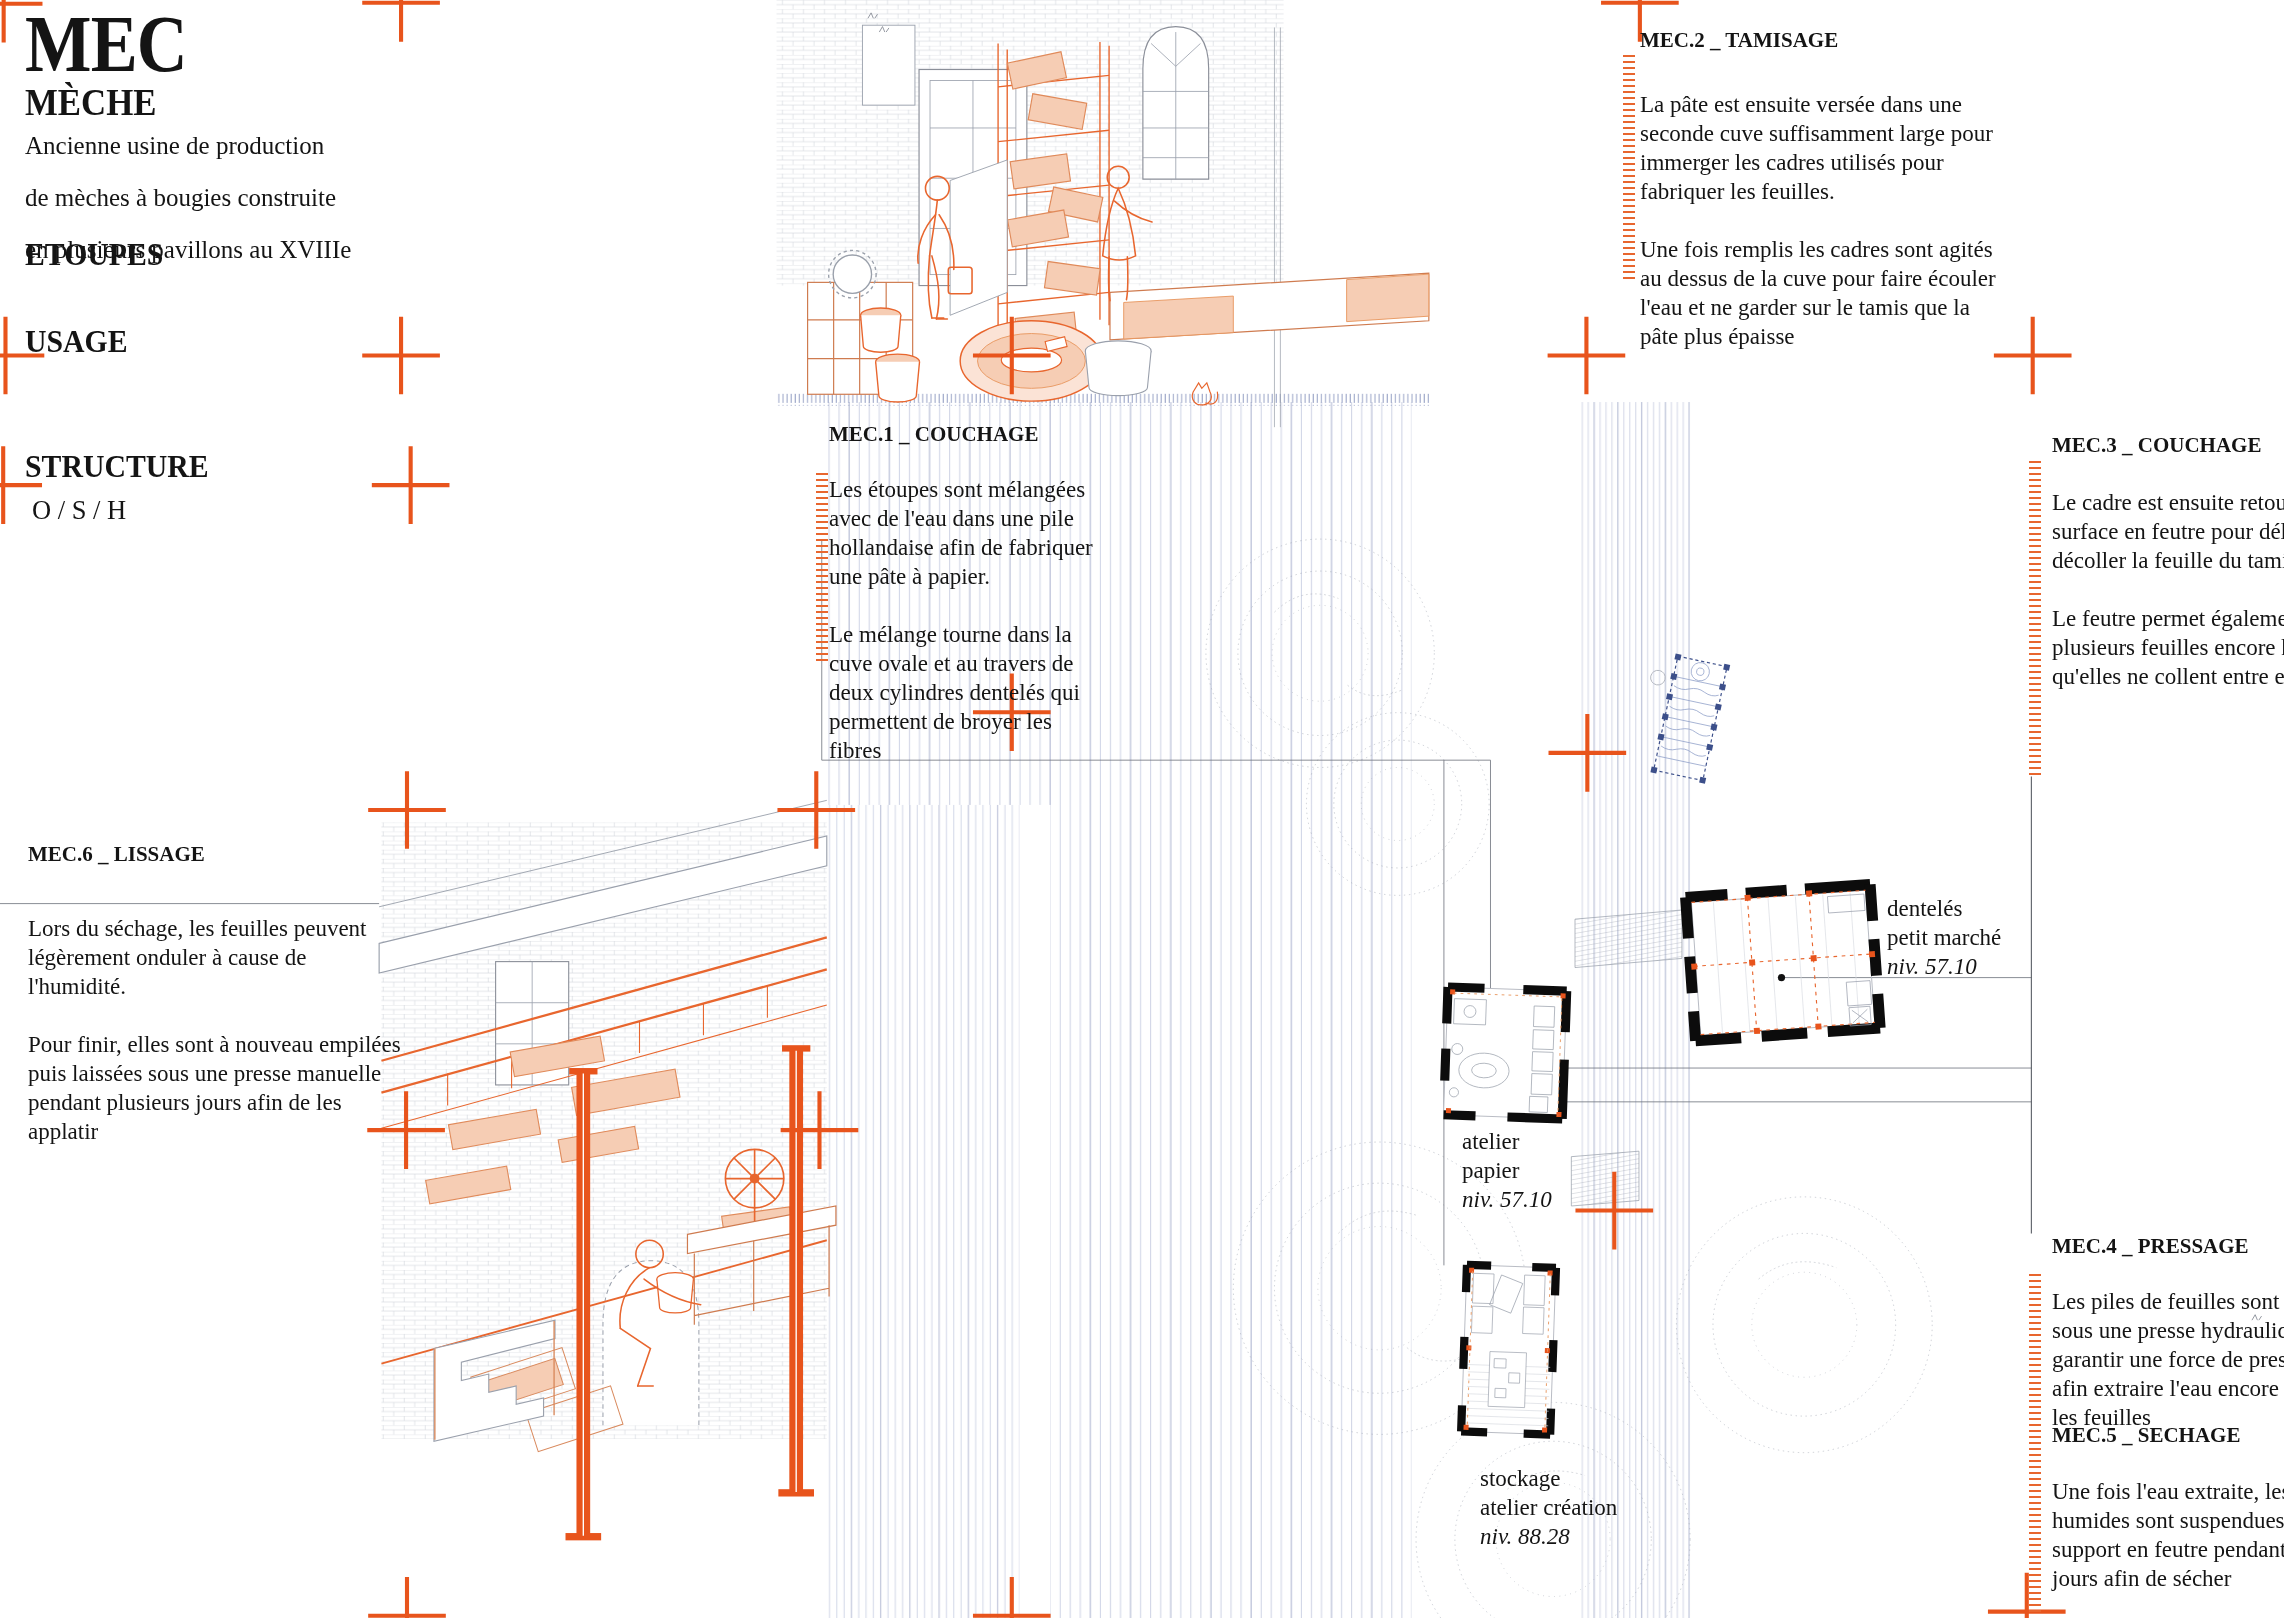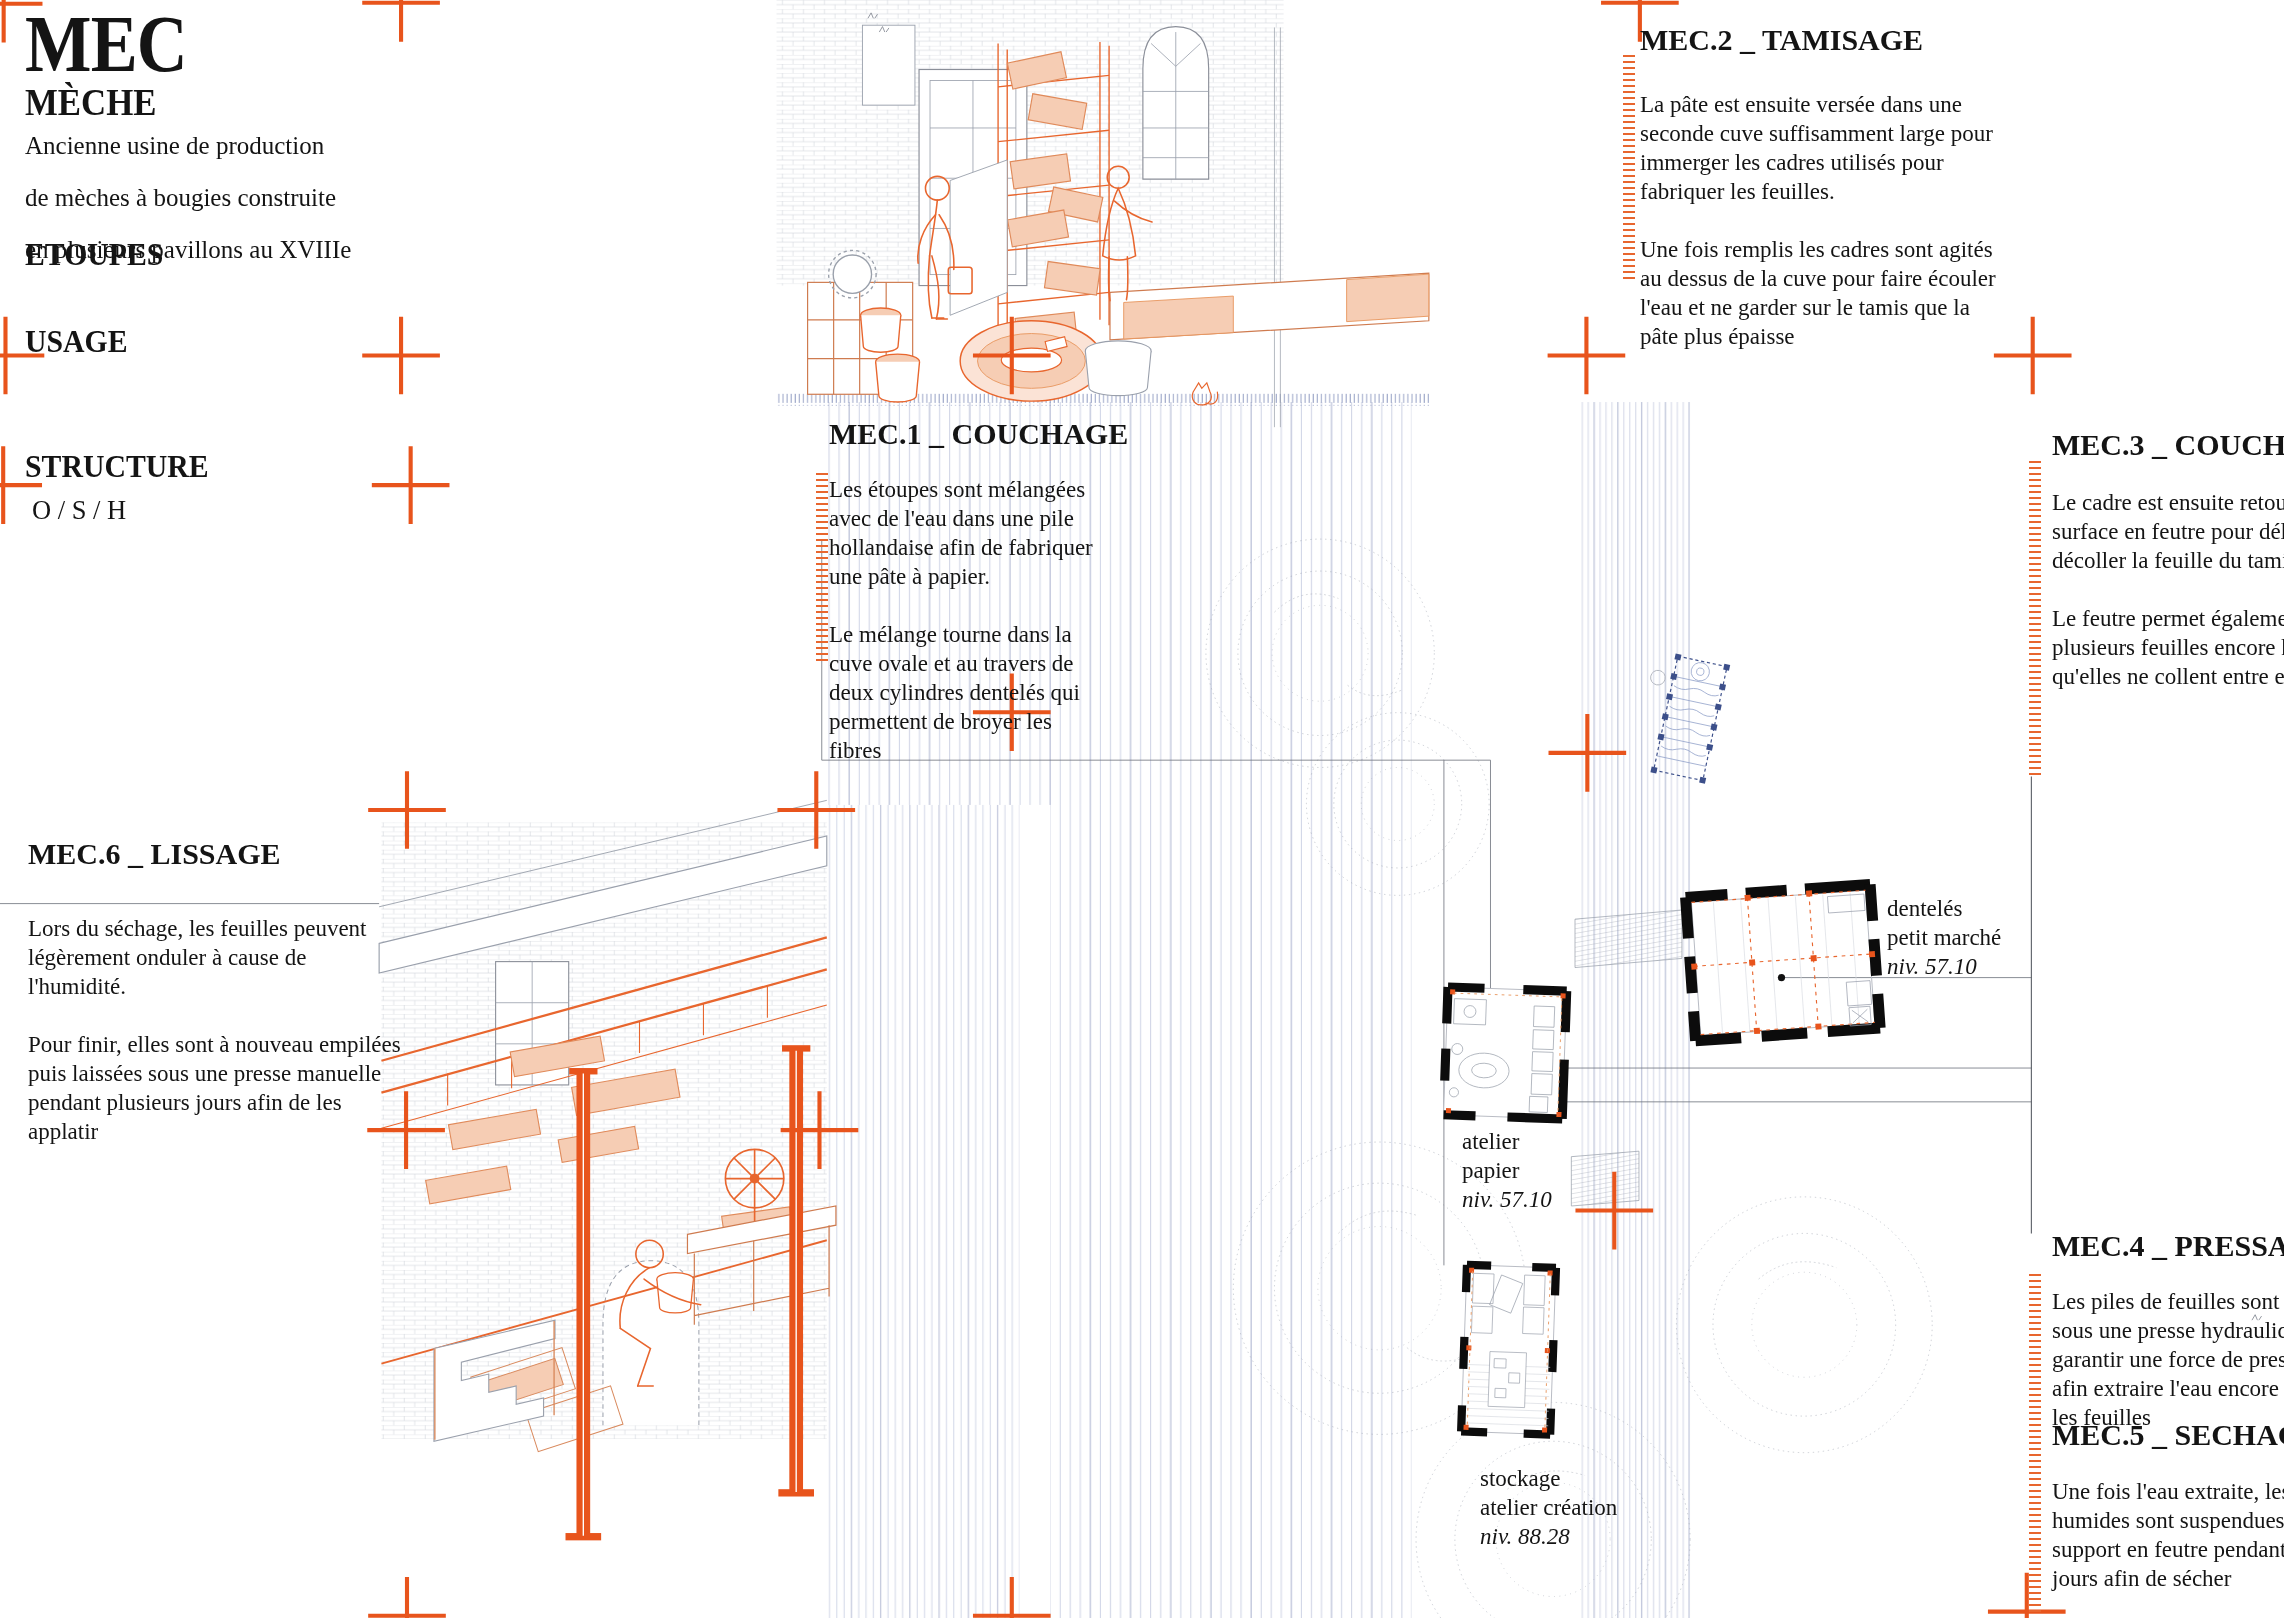--- a/index.html
+++ b/index.html
@@ -5,21 +5,21 @@
   html,body{margin:0;padding:0;background:#ffffff;}
   .board{position:relative;width:2833px;height:1619px;background:#ffffff;overflow:hidden;
          font-family:"Liberation Serif","DejaVu Serif",serif;color:#141414;}
   .board svg.backdrop{position:absolute;left:0;top:0;width:2833px;height:1619px;}
   .abs{position:absolute;white-space:pre-line;}
   .big-title{font-size:80px;line-height:80px;font-weight:700;transform:scaleX(.88);transform-origin:left top;letter-spacing:-0.9px;}
   .sub-title{font-size:37px;line-height:39px;font-weight:700;transform:scaleX(.94);transform-origin:left top;}
   .intro{font-size:25px;line-height:52px;}
   .sec-label{font-size:31px;line-height:33px;font-weight:700;transform:scaleX(.96);transform-origin:left top;}
   .sec-body{font-size:26.5px;line-height:36px;}
-  .step-title{font-size:30px;line-height:26.5px;font-weight:700;}
+  .step-title{font-size:21px;line-height:26.5px;font-weight:700;}
   .step-body{font-size:23px;line-height:29px;}
   .plan-label{font-size:23px;line-height:29px;}
   .plan-label em{}
   .dash-col{position:absolute;width:12px;background:repeating-linear-gradient(to bottom,#e8662e 0 2.3px,rgba(0,0,0,0) 2.3px 6px);}
 </style>
 </head>
 <body>
 
 <div class="board">
 

